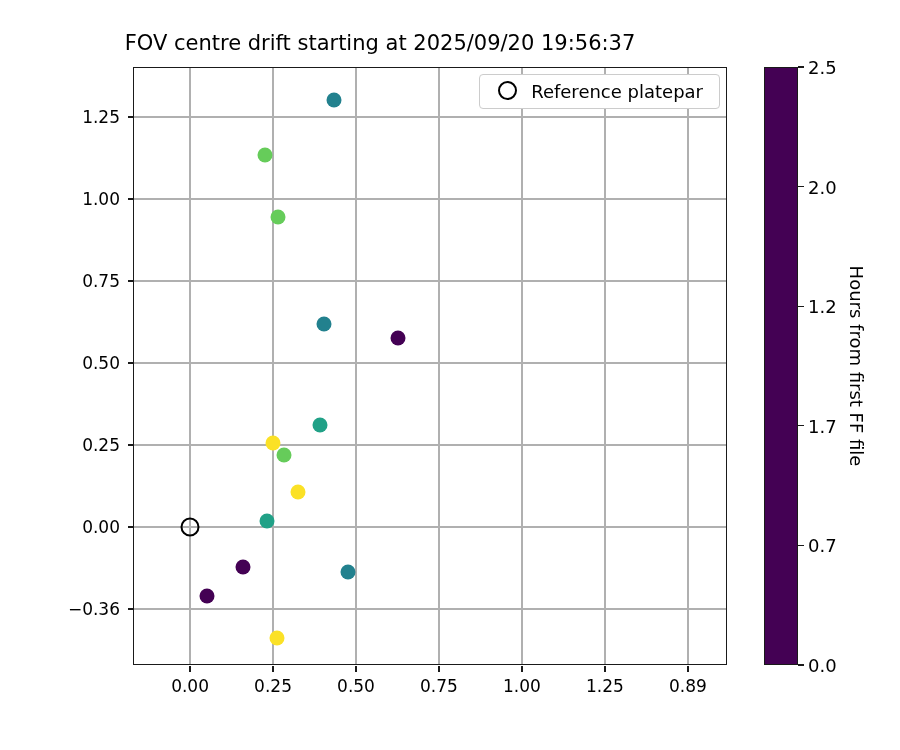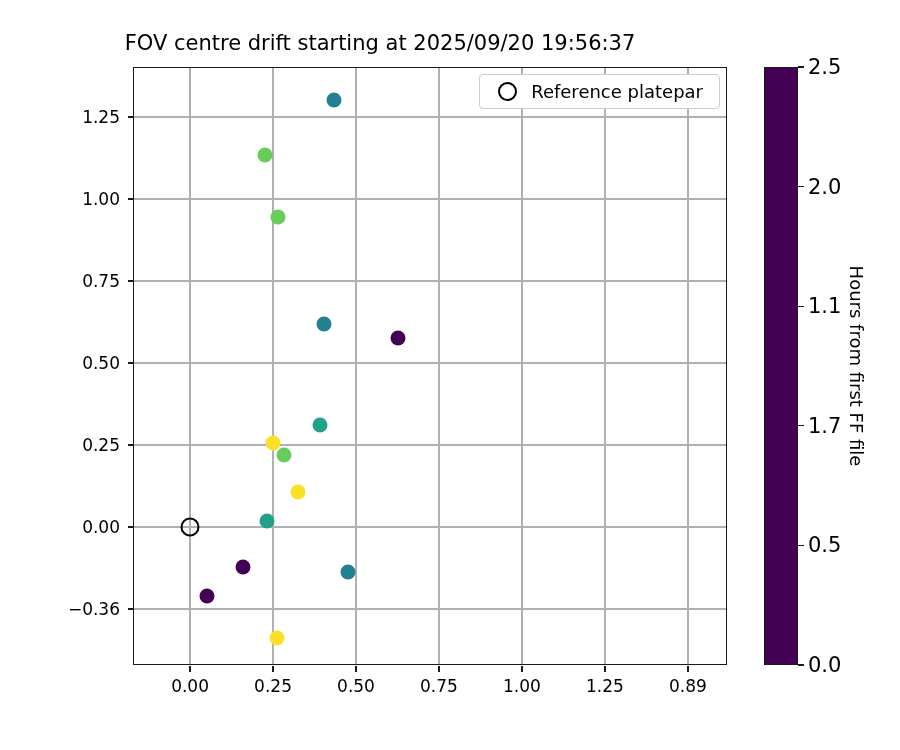--- a/index.html
+++ b/index.html
@@ -101,21 +101,20 @@
 
   
   #legend {
     position: absolute;
     right: 6px; top: 6px;
     background: #ffffff;
     border: 1px solid #cccccc;
     border-radius: 4px;
     padding: 6px 12px 6px 10px;
     display: flex;
-    align-items: center;
     gap: 14px;
     box-shadow: 0 0 0 0 rgba(0,0,0,0);
   }
   #legend .legend-swatch {
     width: 19px; height: 19px;
     border-radius: 50%;
     border: 2.2px solid #000000;
     box-sizing: border-box;
     flex: 0 0 auto;
     margin-left: 8px;
@@ -142,21 +141,21 @@
   }
   .cb-tick {
     position: absolute;
     left: 34px;
     width: 6px; height: 1.4px;
     background: #1a1a1a;
   }
   .cb-ticklabel {
     position: absolute;
     left: 44px;
-    font-size: 21px;
+    font-size: 18px;
     color: #000000;
     transform: translateY(-50%);
     white-space: nowrap;
   }
   #cb-label {
     position: absolute;
     left: 846px; top: 60px;
     width: 598px; height: 20px;
     line-height: 20px;
     font-size: 18px;
@@ -248,25 +247,25 @@
   <div style="position:absolute;left:133px;top:60px;width:0;height:598px;">
     
   </div>
 
   <div id="colorbar-wrap">
     <div id="colorbar-gradient" style="background: linear-gradient(rgb(68, 1, 84) 100%, rgb(72, 40, 120) 90%, rgb(62, 74, 137) 80%, rgb(49, 104, 142) 70%, rgb(38, 130, 142) 60%, rgb(31, 158, 137) 50%, rgb(53, 183, 121) 40%, rgb(110, 206, 88) 30%, rgb(181, 222, 43) 20%, rgb(224, 227, 24) 10%, rgb(253, 231, 37) 0%);"></div>
     <div id="cb-ticks-layer">
         <div class="cb-tick" style="top: 597.3px;"></div>
         <div class="cb-ticklabel" style="top: 598px;">0.0</div>
         <div class="cb-tick" style="top: 477.7px;"></div>
-        <div class="cb-ticklabel" style="top: 478.4px;">0.5</div>
+        <div class="cb-ticklabel" style="top: 478.4px;">0.7</div>
         <div class="cb-tick" style="top: 358.1px;"></div>
         <div class="cb-ticklabel" style="top: 358.8px;">1.7</div>
         <div class="cb-tick" style="top: 238.5px;"></div>
-        <div class="cb-ticklabel" style="top: 239.2px;">1.1</div>
+        <div class="cb-ticklabel" style="top: 239.2px;">1.2</div>
         <div class="cb-tick" style="top: 118.9px;"></div>
         <div class="cb-ticklabel" style="top: 119.6px; text-align: right;">2.0</div>
         <div class="cb-tick" style="top: -0.7px;"></div>
         <div class="cb-ticklabel" style="top: 0px;">2.5</div>
       </div>
   </div>
   <div id="cb-label">Hours from first FF file</div>
 
 </div>
 

